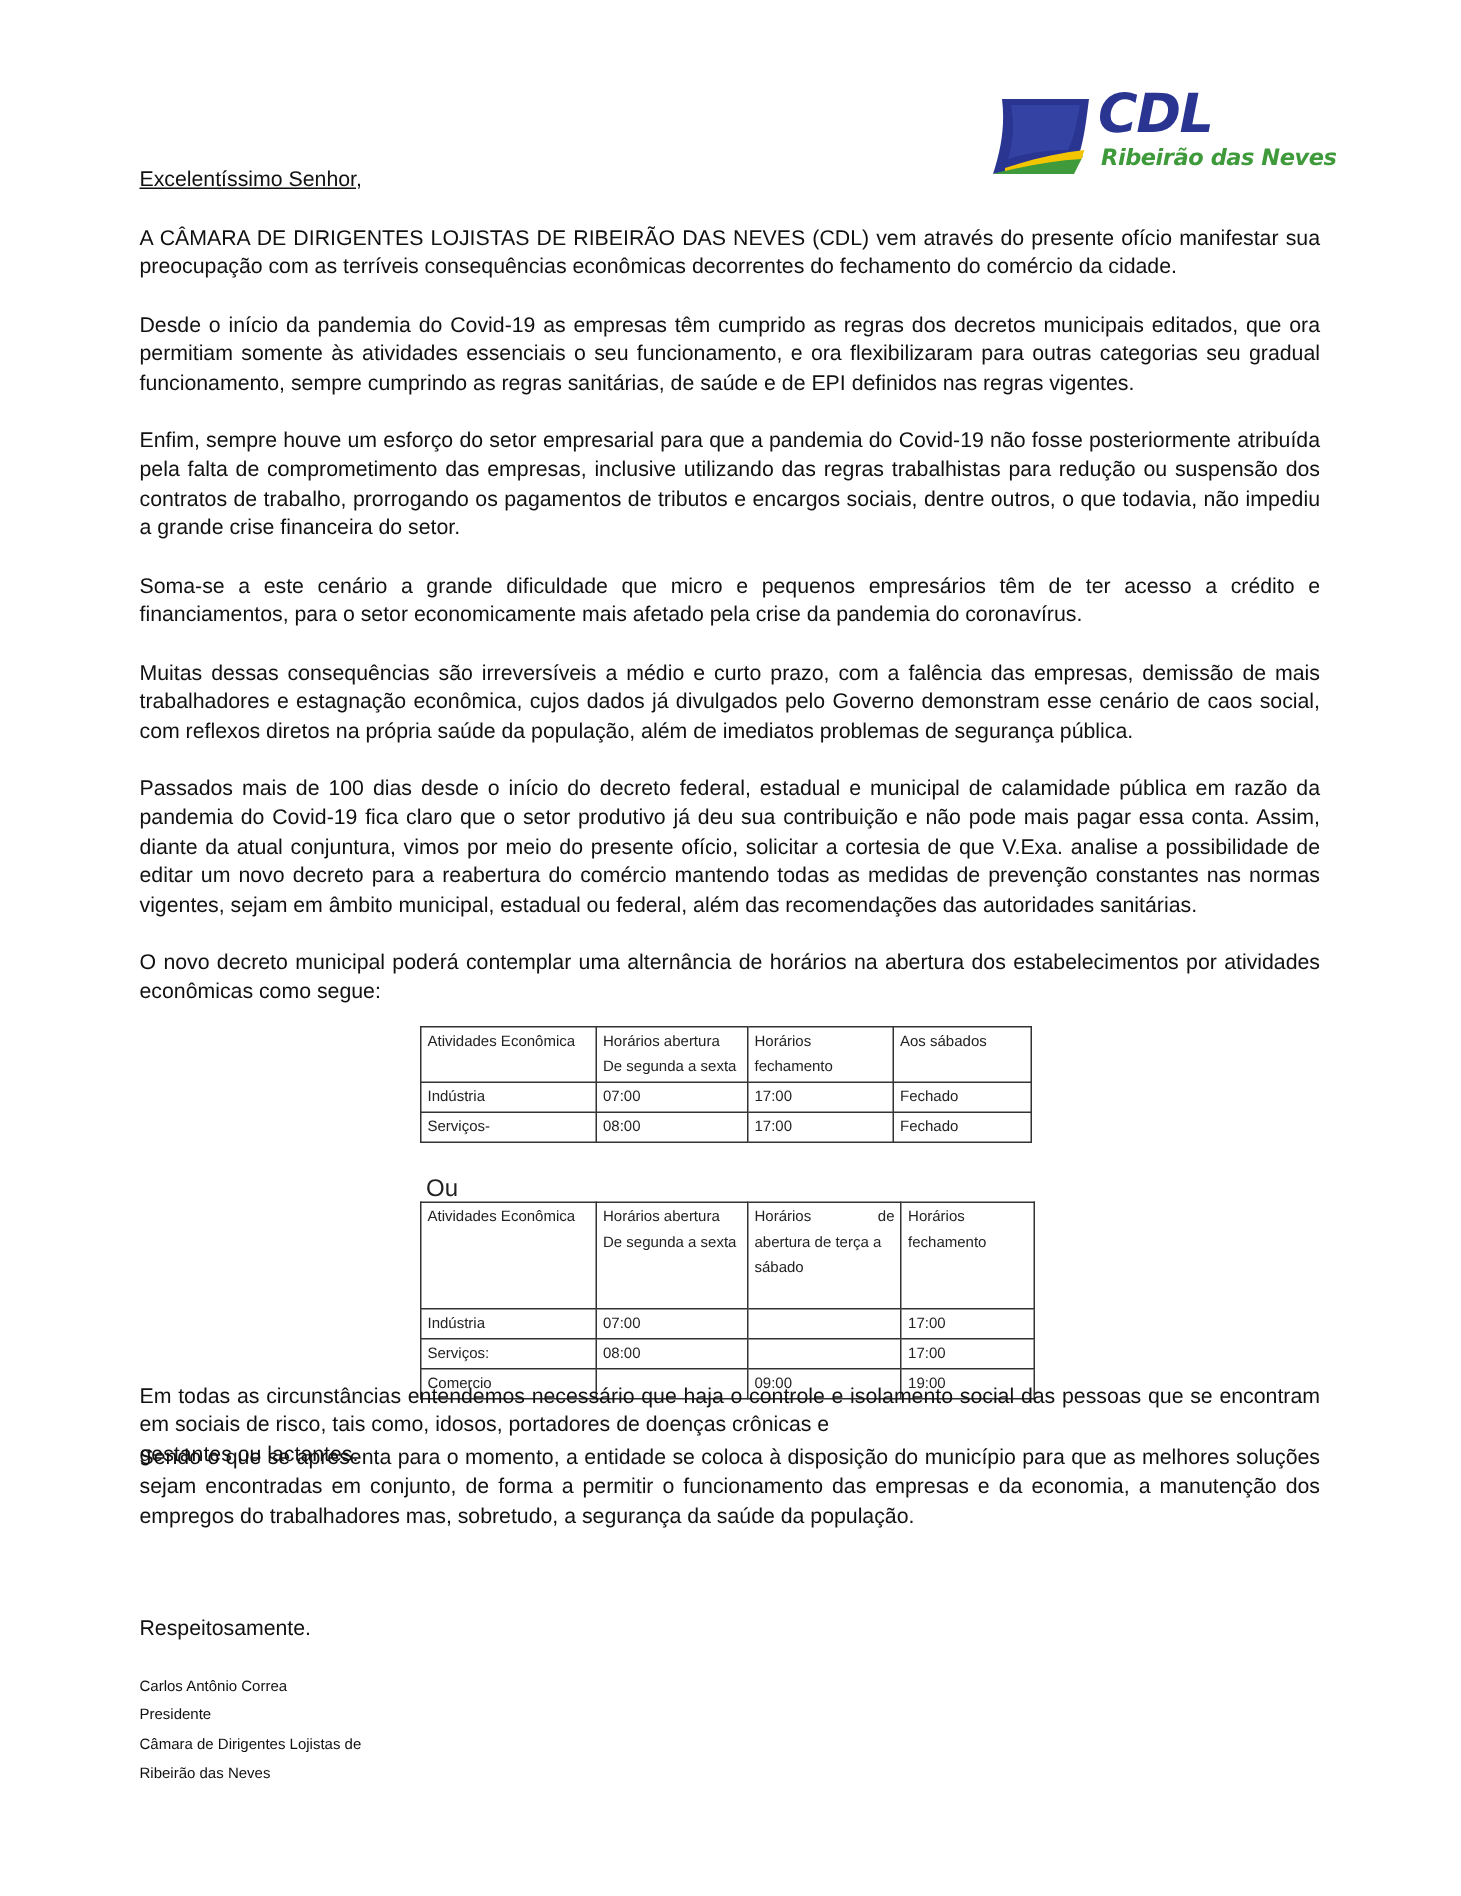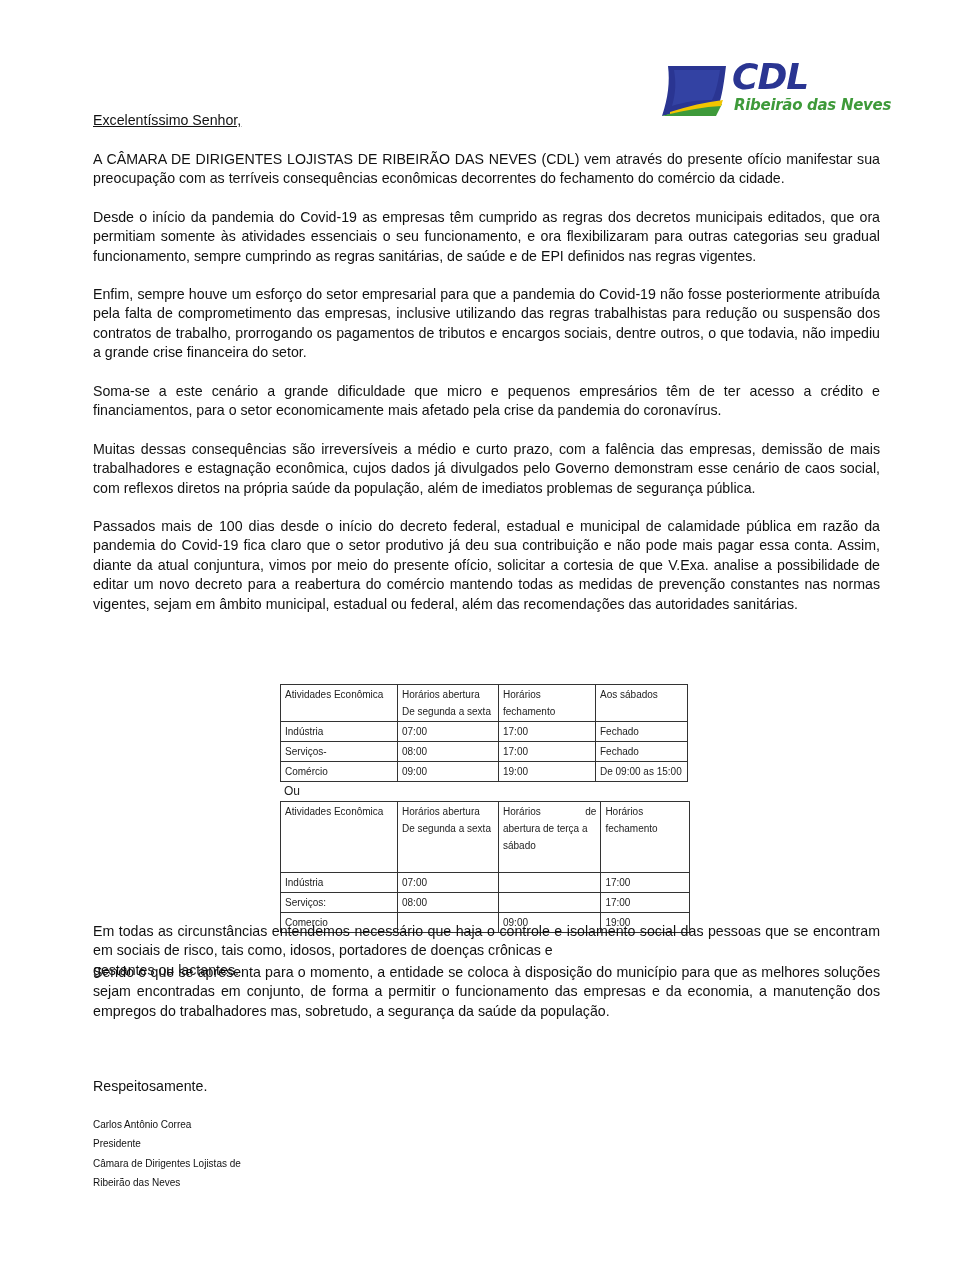--- a/index.html
+++ b/index.html
@@ -5,21 +5,21 @@
   html, body { margin: 0; padding: 0; background: #ffffff; }
   body { width: 974px; height: 1264px; position: relative; overflow: hidden; color: #111; }
   .page { position: absolute; left: 0; top: 0; width: 974px; height: 1264px; margin-top: 16px; }
   .logo { position: absolute; left: 660px; top: 44px; width: 230px; height: 62px; }
   .logo svg { position: absolute; left: 0; top: 2px; }
   .logo .cdl { position: absolute; left: 72px; top: -4px; font-family: "DejaVu Sans", sans-serif; font-weight: bold; font-style: italic; font-size: 36px; color: #2a3592; letter-spacing: -1px; }
   .logo .city { position: absolute; left: 74px; top: 36px; font-family: "DejaVu Sans", sans-serif; font-weight: bold; font-style: italic; font-size: 15px; color: #3e9a3a; white-space: nowrap; letter-spacing: -0.3px; }
   .body-text { position: absolute; left: 93px; width: 787px; font-family: "Liberation Sans", sans-serif; font-size: 14.2px; line-height: 19.4px; text-align: justify; margin: 0; }
   .scan-table { position: absolute; border-collapse: collapse; font-family: "Liberation Sans", sans-serif; font-size: 10px; color: #222; padding-left: 19px; }
   .scan-table td { border: 1px solid #333; padding: 1px 4px; vertical-align: top; line-height: 17px; }
-  .scan-label { position: absolute; font-family: "Liberation Sans", sans-serif; font-size: 12px; color: #222; }
+  .scan-label { position: absolute; font-family: "Liberation Sans", sans-serif; font-size: 16px; color: #222; }
   .sig { position: absolute; left: 93px; top: 1099px; font-family: "Liberation Sans", sans-serif; font-size: 10px; line-height: 19.4px; }
   .sig div { white-space: nowrap; }
 </style>
 </head>
 <body>
 
 <div class="page">
 
   <div class="logo">
     <svg width="68" height="54" viewBox="0 0 68 54">
@@ -33,20 +33,21 @@
   </div>
 
   <p class="body-text" style="top:95px;text-decoration:underline;">Excelentíssimo Senhor,</p>
 
   <p class="body-text" style="top:134px;">A CÂMARA DE DIRIGENTES LOJISTAS DE RIBEIRÃO DAS NEVES (CDL) vem através do presente ofício manifestar sua preocupação com as terríveis consequências econômicas decorrentes do fechamento do comércio da cidade.</p>
   <p class="body-text" style="top:192px;">Desde o início da pandemia do Covid-19 as empresas têm cumprido as regras dos decretos municipais editados, que ora permitiam somente às atividades essenciais o seu funcionamento, e ora flexibilizaram para outras categorias seu gradual funcionamento, sempre cumprindo as regras sanitárias, de saúde e de EPI definidos nas regras vigentes.</p>
   <p class="body-text" style="top:269px;">Enfim, sempre houve um esforço do setor empresarial para que a pandemia do Covid-19 não fosse posteriormente atribuída pela falta de comprometimento das empresas, inclusive utilizando das regras trabalhistas para redução ou suspensão dos contratos de trabalho, prorrogando os pagamentos de tributos e encargos sociais, dentre outros, o que todavia, não impediu a grande crise financeira do setor.</p>
   <p class="body-text" style="top:366px;">Soma-se a este cenário a grande dificuldade que micro e pequenos empresários têm de ter acesso a crédito e financiamentos, para o setor economicamente mais afetado pela crise da pandemia do coronavírus.</p>
   <p class="body-text" style="top:424px;">Muitas dessas consequências são irreversíveis a médio e curto prazo, com a falência das empresas, demissão de mais trabalhadores e estagnação econômica, cujos dados já divulgados pelo Governo demonstram esse cenário de caos social, com reflexos diretos na própria saúde da população, além de imediatos problemas de segurança pública.</p>
   <p class="body-text" style="top:501px;">Passados mais de 100 dias desde o início do decreto federal, estadual e municipal de calamidade pública em razão da pandemia do Covid-19 fica claro que o setor produtivo já deu sua contribuição e não pode mais pagar essa conta. Assim, diante da atual conjuntura, vimos por meio do presente ofício, solicitar a cortesia de que V.Exa. analise a possibilidade de editar um novo decreto para a reabertura do comércio mantendo todas as medidas de prevenção constantes nas normas vigentes, sejam em âmbito municipal, estadual ou federal, além das recomendações das autoridades sanitárias.</p>
+  <p class="body-text" style="top:617px;">O novo decreto municipal poderá contemplar uma alternância de horários na abertura dos estabelecimentos por atividades econômicas como segue:</p>
 
   <table class="scan-table" style="left:280px; top:668px; width:408px;">
     <tbody>
         <tr>
       <td style="width:108px;">
         <div>Atividades Econômica</div>
         <div style="height:17px;"></div>
       </td>
       <td style="width:92px;">
         <div>Horários abertura</div>
@@ -65,26 +66,20 @@
       <td>Indústria</td>
       <td>07:00</td>
       <td>17:00</td>
       <td>Fechado</td>
     </tr>
     <tr>
       <td>Serviços-</td>
       <td>08:00</td>
       <td>17:00</td>
       <td>Fechado</td>
-    </tr>
-    <tr>
-      <td>Comércio</td>
-      <td>09:00</td>
-      <td>19:00</td>
-      <td>De 09:00 as 15:00</td>
     </tr>
   </tbody>
     </table>
 
   <span class="scan-label" style="left:284px; top:768px;">Ou</span>
 
   <table class="scan-table" style="left:280px; top:785px; width:410px;">
     <tbody>
         <tr>
       <td style="width:108px;">

